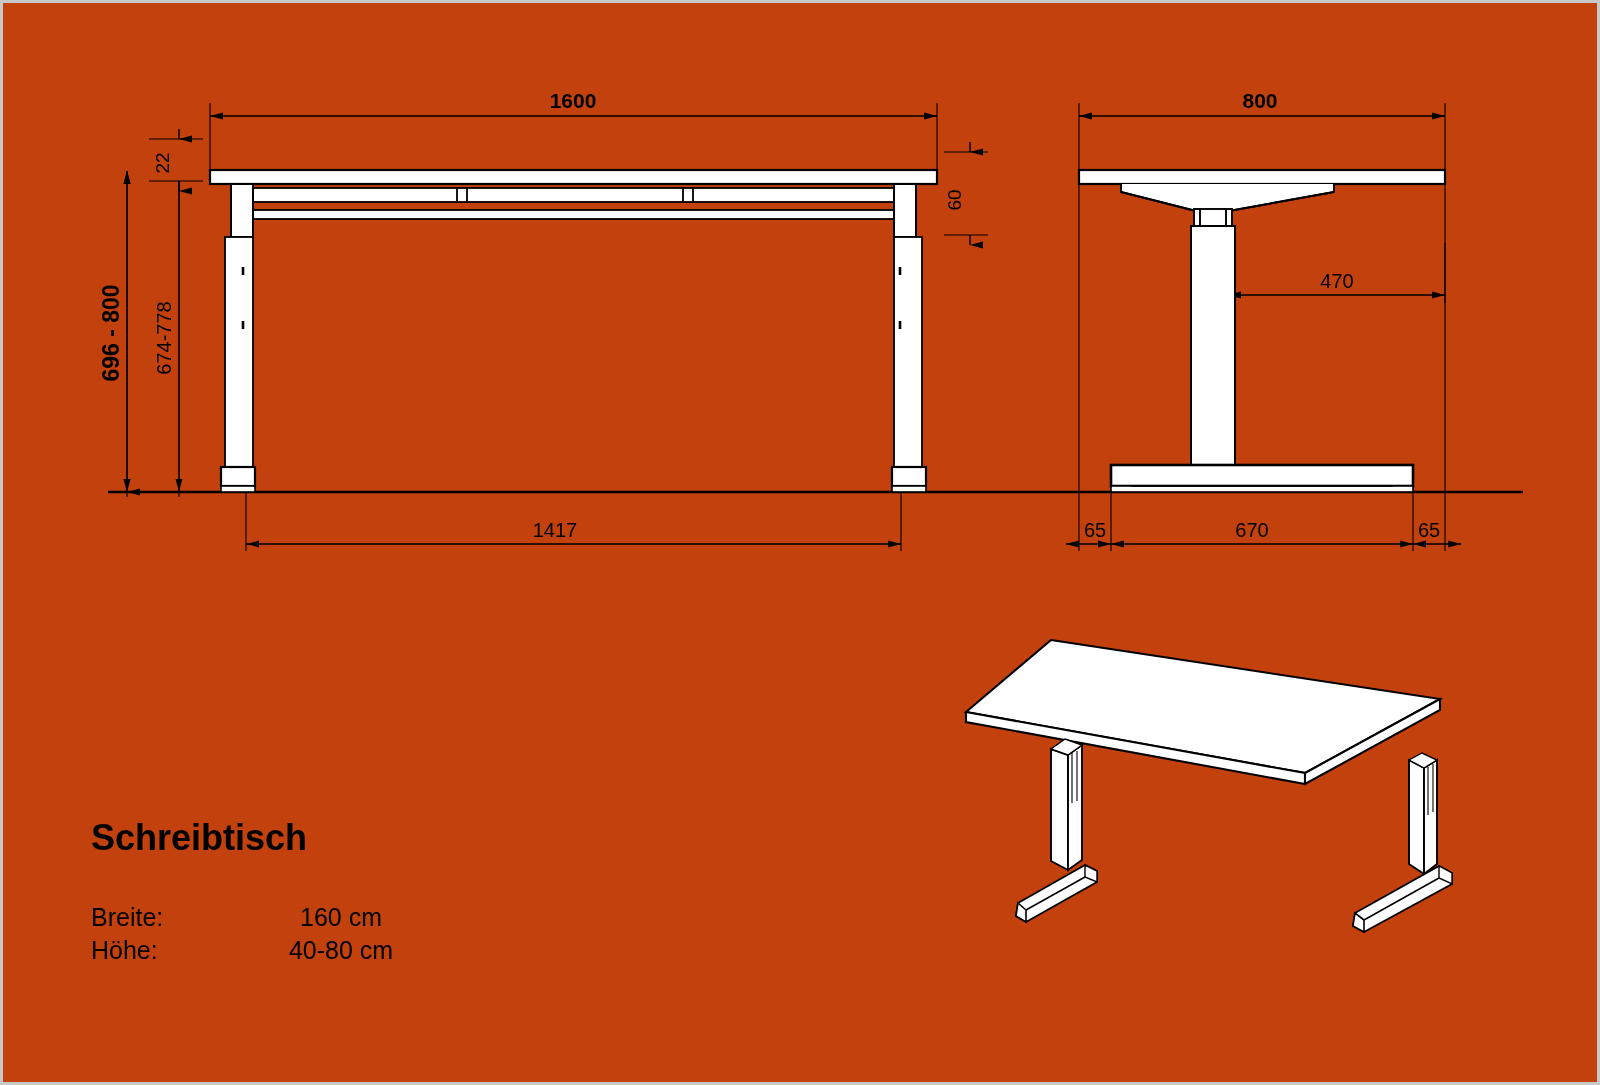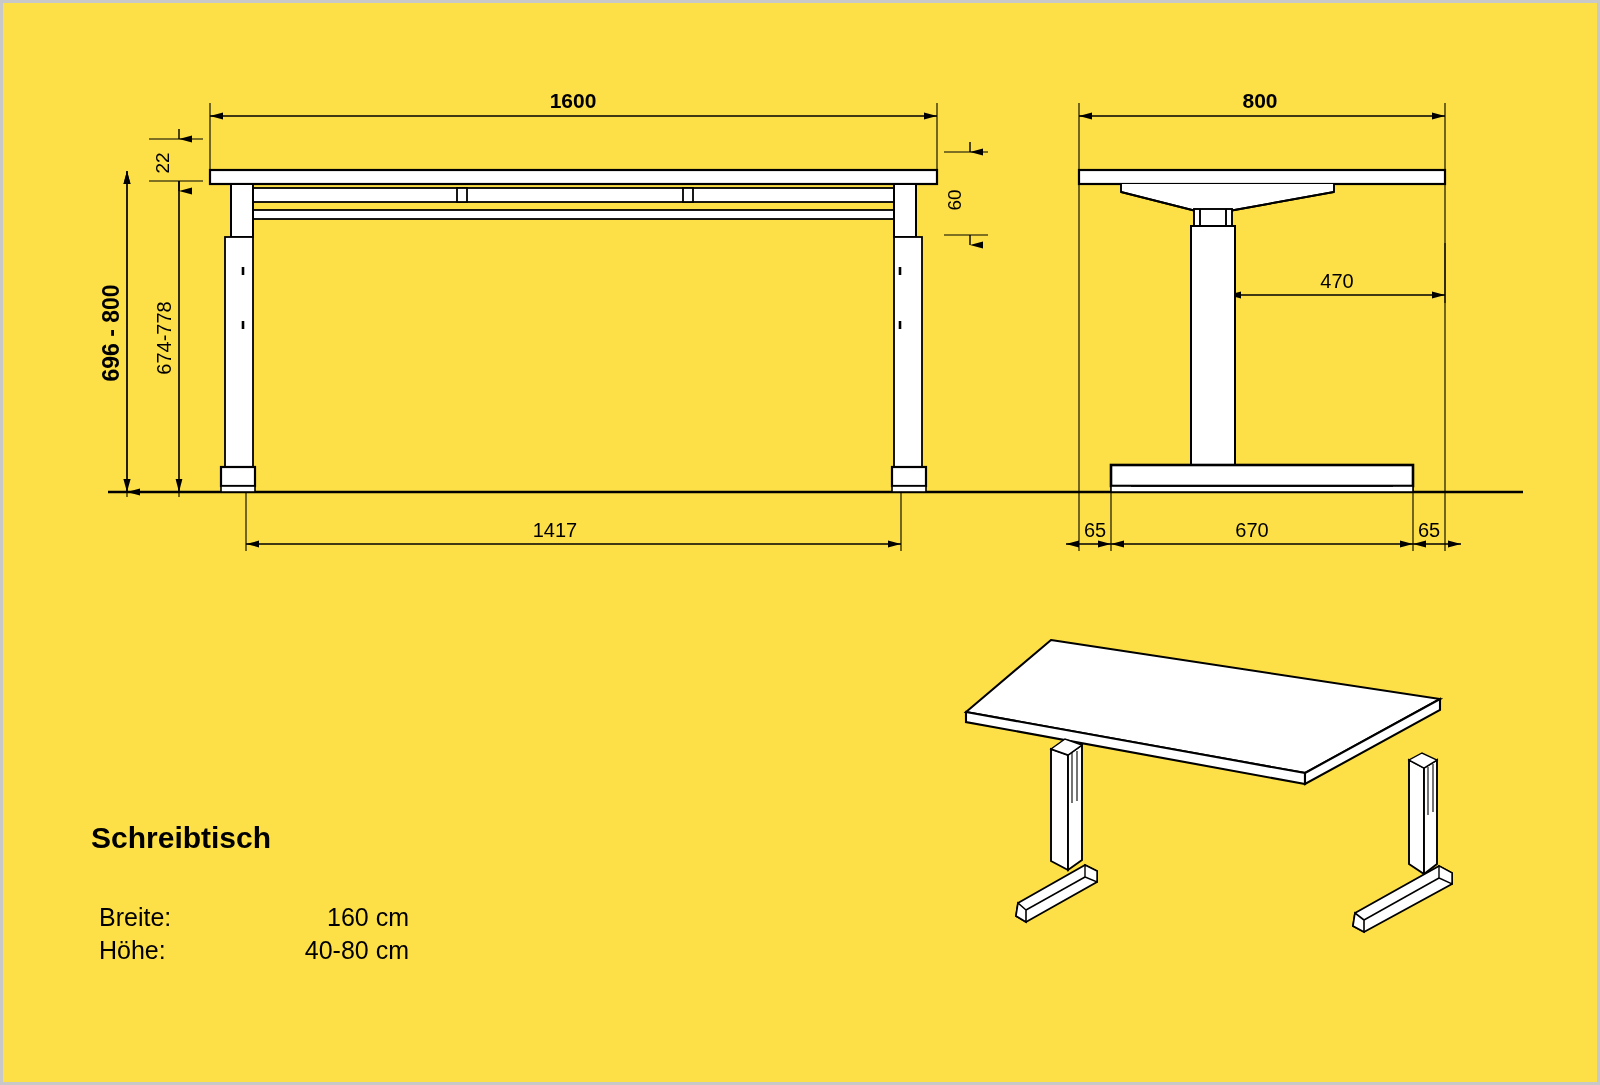--- a/index.html
+++ b/index.html
@@ -6,49 +6,48 @@
   html,body{margin:0;padding:0;background:#ffffff;}
   body{
     width:1600px;height:1085px;
     font-family:"Liberation Sans", sans-serif;
     color:#000;
     overflow:hidden;
     position:relative;
   }
   #sheet{
     position:absolute;left:0;top:0;width:1600px;height:1085px;
-    background:#fde047;
+    background:#c2410c;
     box-sizing:border-box;
     border:3px solid #c8c8c8;
   }
   #drawing{position:absolute;left:0;top:0;width:1600px;height:1085px;}
   .spec-block{
     position:absolute;
     left:88px;top:818px;
     width:430px;
   }
   .spec-title{
-    font-size:30px;
+    font-size:36px;
     font-weight:bold;
     letter-spacing:0px;
     line-height:34px;
     margin:0 0 46px 0;
     white-space:nowrap;
   }
   .spec-row{
     font-size:25px;
     line-height:33px;
     white-space:nowrap;
     display:block;
     position:relative;
     height:33px;
-    margin-left:8px;
   }
   .spec-label{position:absolute;left:0;top:0;}
-  .spec-value{position:absolute;left:190px;top:0;text-align:right;width:120px;}
+  .spec-value{position:absolute;left:190px;top:0;text-align:center;width:120px;}
   svg text{font-family:"Liberation Sans", sans-serif;}
 </style>
 </head>
 <body>
 
 <div id="sheet">
 
   <svg id="drawing" viewBox="0 0 1600 1085" xmlns="http://www.w3.org/2000/svg">
 
     <defs>

